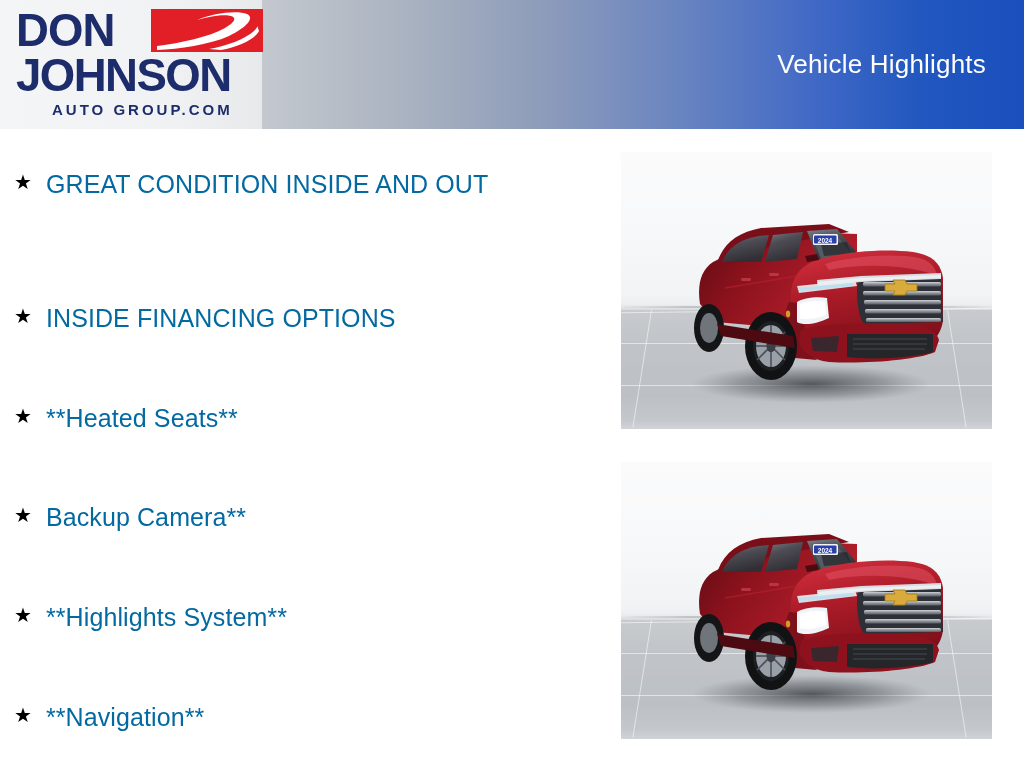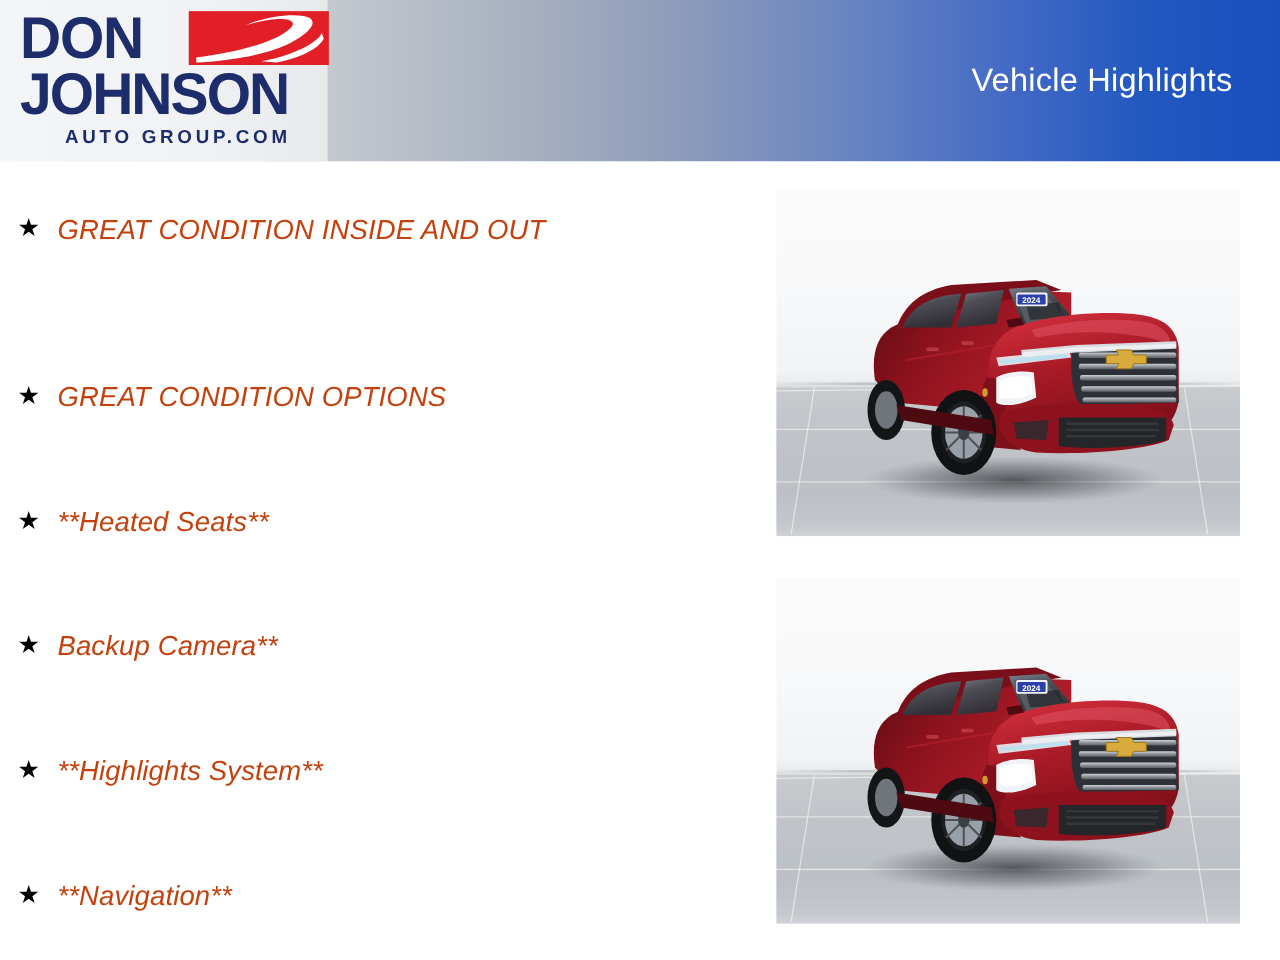--- a/index.html
+++ b/index.html
@@ -140,25 +140,24 @@
   .bullet-star {
     flex: 0 0 auto;
     font-size: 20px;
     line-height: 30px;
     color: #000000;
     font-family: "DejaVu Sans", sans-serif;
   }
   .bullet-text {
     flex: 1 1 auto;
     font-family: "Liberation Sans", sans-serif;
-    font-size: 22px;
+    font-size: 25px;
     line-height: 34px;
-    color: #c2410c;
+    color: #0369a1;
     letter-spacing: 0.1px;
-    font-style: italic;
   }
 
   
   .photo {
     position: absolute;
     left: 621px;
     width: 371px;
     background: #ffffff;
     overflow: hidden;
   }
@@ -233,21 +232,21 @@
 
   <div class="highlights">
 
     <div class="bullet" id="b0" style="top: 38px;">
       <span class="bullet-star">★</span>
       <span class="bullet-text">GREAT CONDITION INSIDE AND OUT</span>
     </div>
 
     <div class="bullet" id="b1" style="top: 172px;">
       <span class="bullet-star">★</span>
-      <span class="bullet-text">GREAT CONDITION OPTIONS</span>
+      <span class="bullet-text">INSIDE FINANCING OPTIONS</span>
     </div>
 
     <div class="bullet" id="b2" style="top: 272px;">
       <span class="bullet-star">★</span>
       <span class="bullet-text">**Heated Seats**</span>
     </div>
 
     <div class="bullet" id="b3" style="top: 371px;">
       <span class="bullet-star">★</span>
       <span class="bullet-text">Backup Camera**</span>

